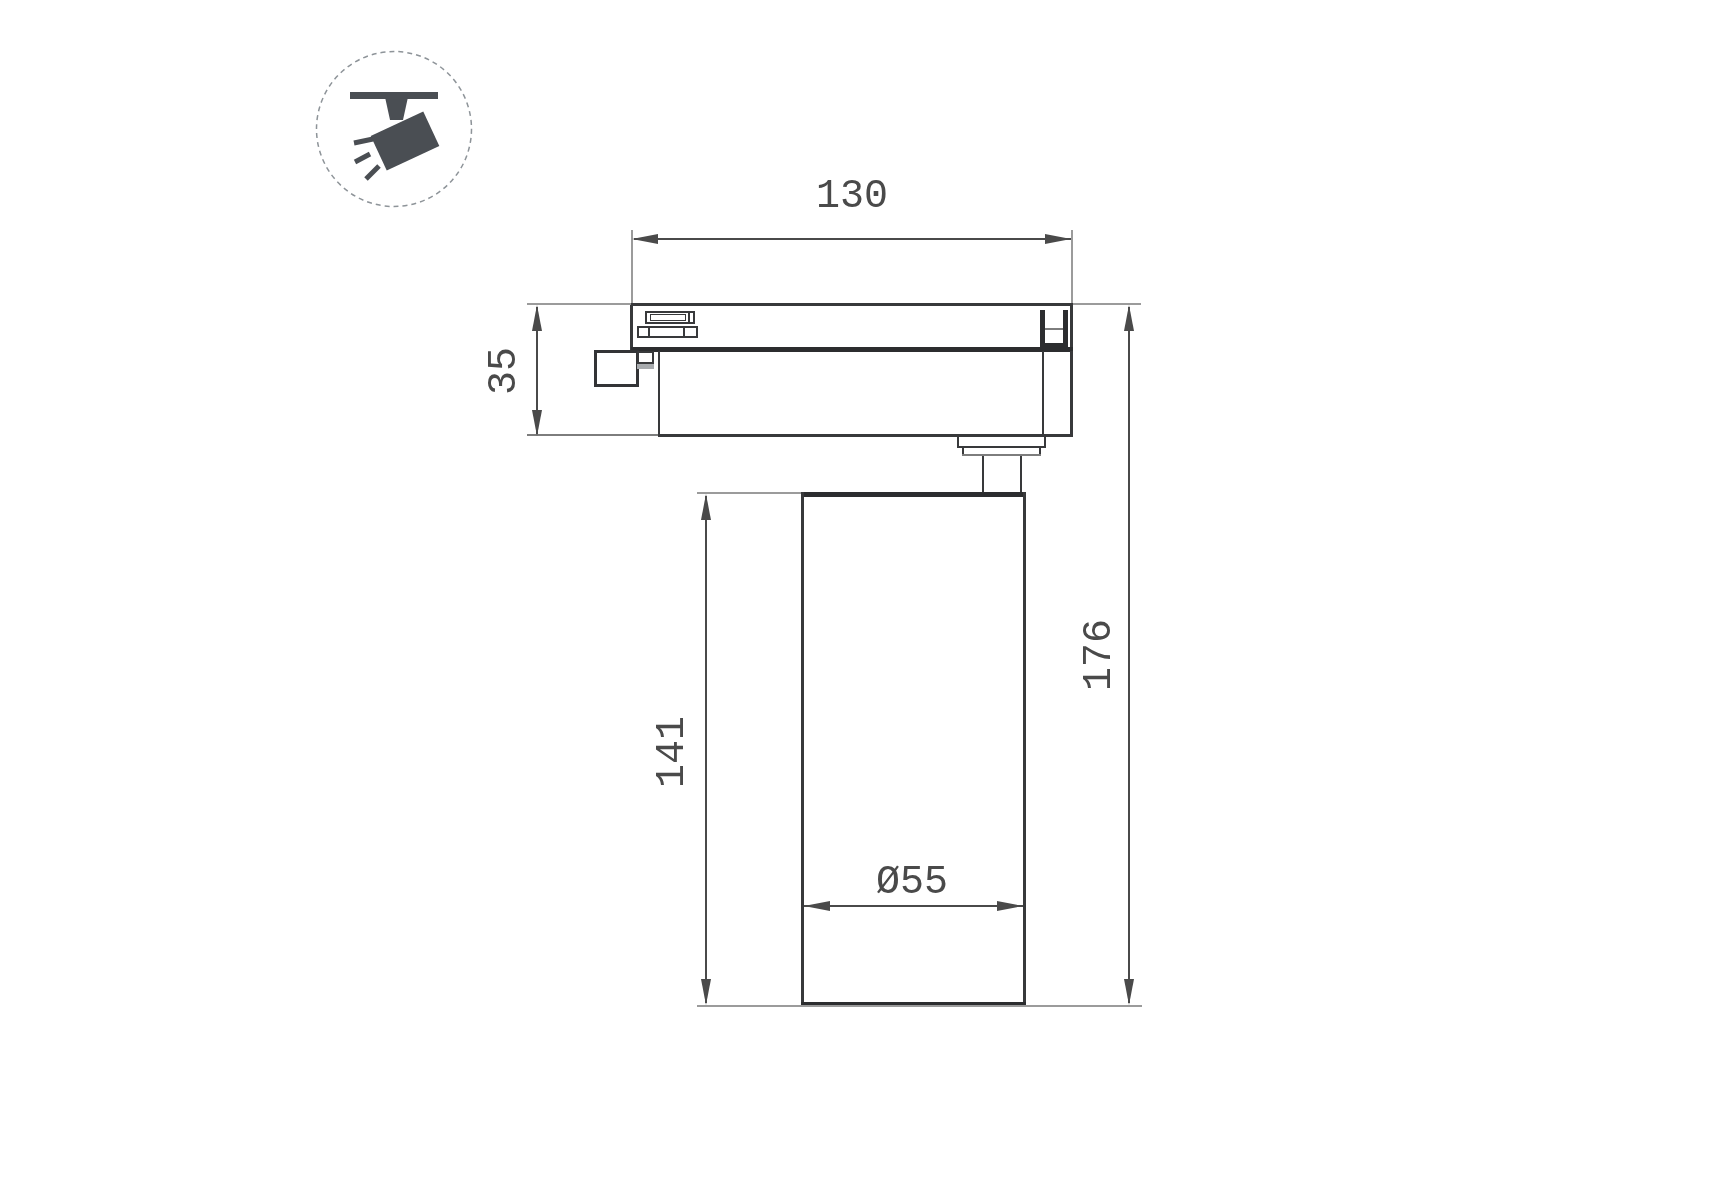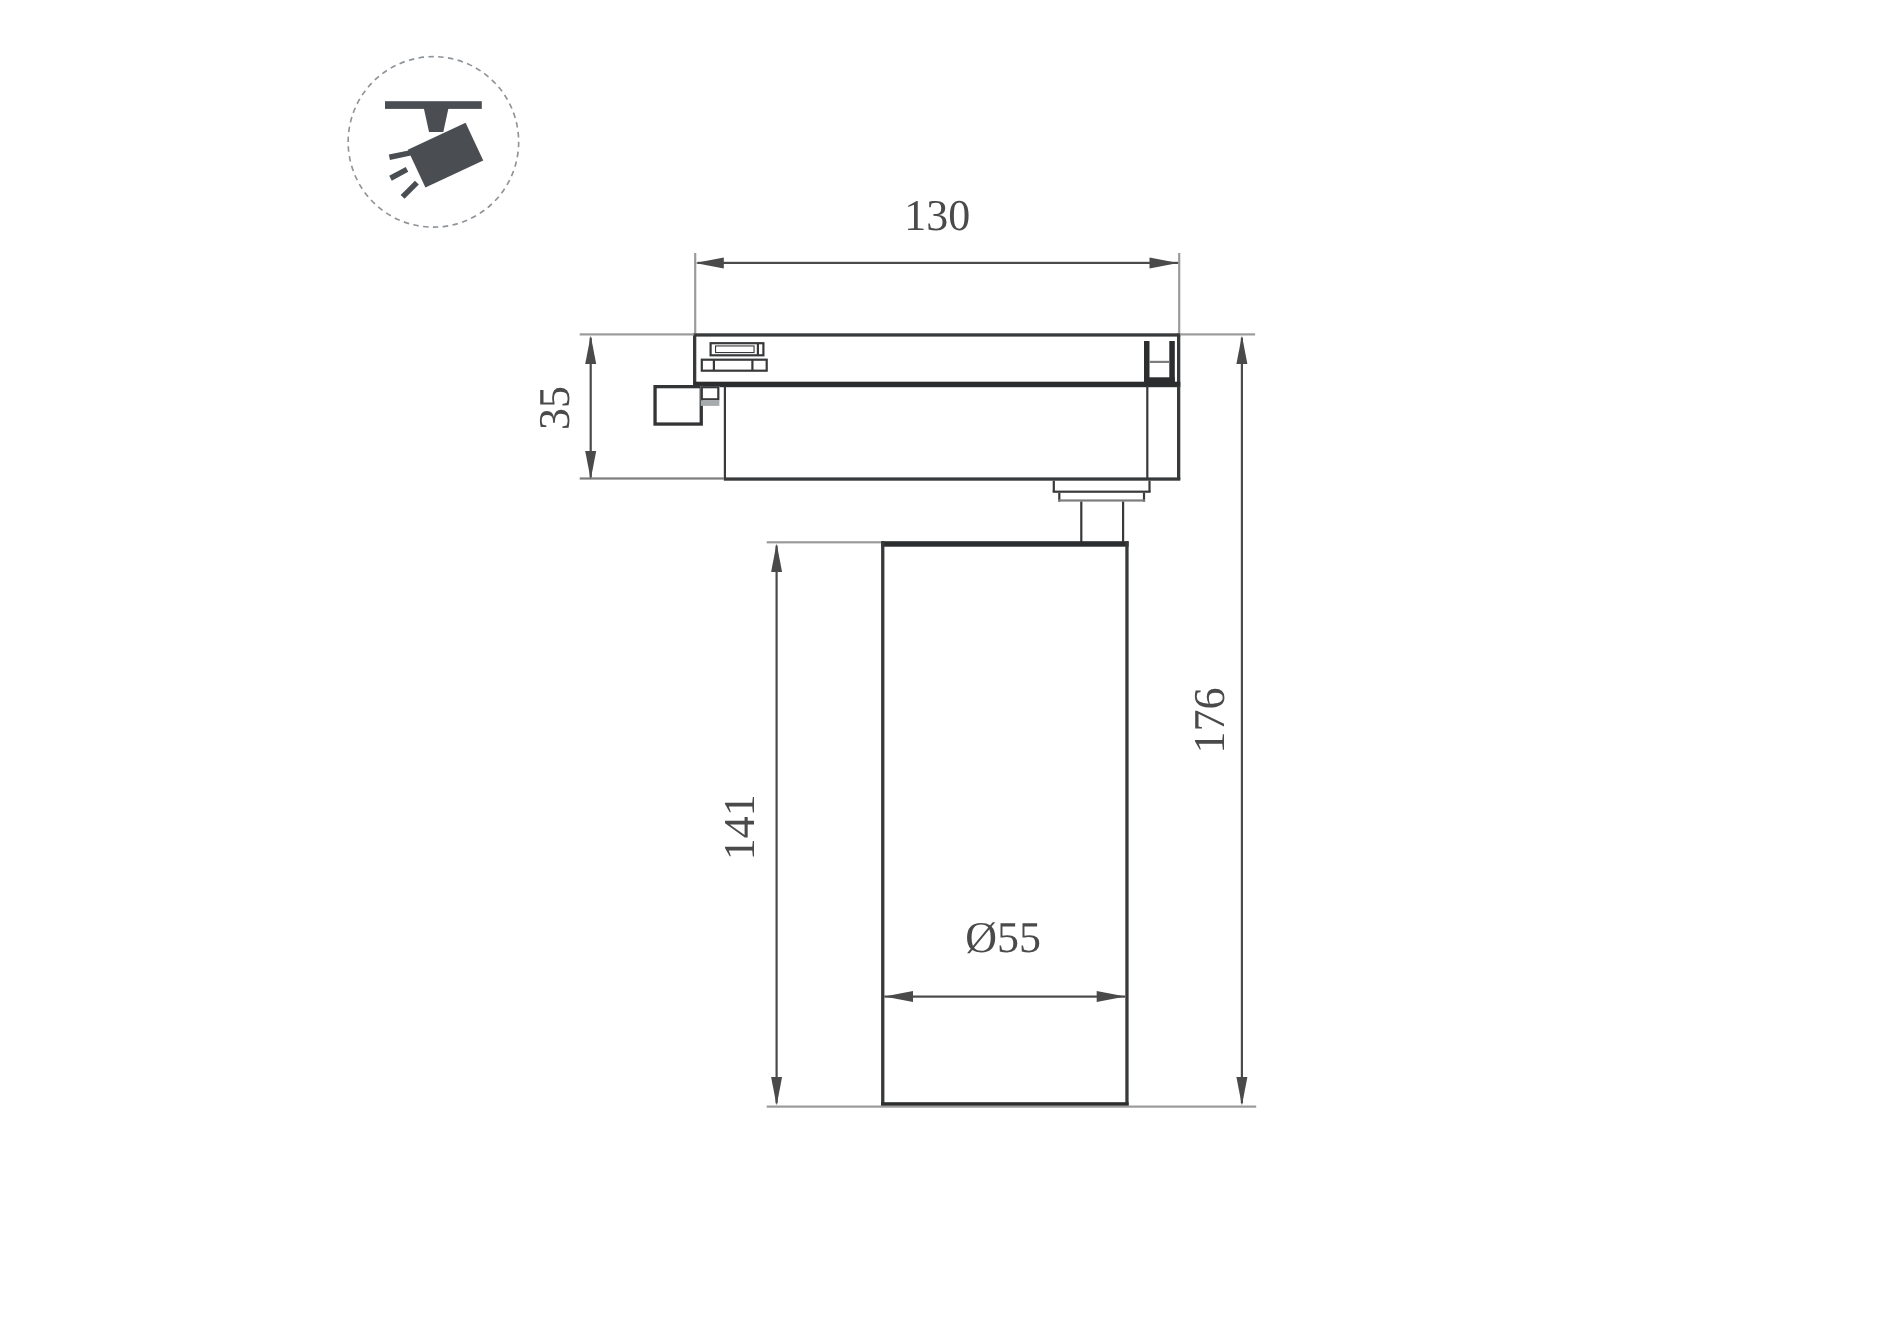--- a/index.html
+++ b/index.html
@@ -1,17 +1,17 @@
 <!DOCTYPE html>
 <html><head>
 <meta charset="utf-8">
 <style>
   html,body{margin:0;padding:0;background:#ffffff;}
   .canvas{position:relative;width:1397px;height:1200px;background:#ffffff;overflow:hidden;
-          font-family:Liberation Serif, serif;}
+          font-family:Liberation Mono, monospace;}
   
   .ln{position:absolute;background:#38393b;}
   .bold{background:#2c2d2f;}
   .dim{position:absolute;background:#4a4a4a;}
   .ext{position:absolute;background:#9b9b9b;}
   .ext2{position:absolute;background:#7d7d7d;}
   .box{position:absolute;border:2px solid #38393b;background:#ffffff;box-sizing:border-box;}
   .box3{position:absolute;border:3px solid #333436;background:#ffffff;box-sizing:border-box;}
   
   .arr{position:absolute;width:0;height:0;border-style:solid;border-color:transparent;}
@@ -103,15 +103,15 @@
   <div class="ext" style="left:1073px;top:303px;width:68px;height:2px;"></div>
   <div class="ext" style="left:697px;top:1005px;width:445px;height:2px;"></div>
   <div class="dim" style="left:1128px;top:307px;width:2px;height:696px;"></div>
   <div class="arr arr-u" style="left:1124px;top:305px;"></div>
   <div class="arr arr-d" style="left:1124px;top:979px;"></div>
   <div class="dim-label rot" style="left:1099px;top:655px;">176</div>
 
   <div class="dim" style="left:804px;top:905px;width:219px;height:2px;"></div>
   <div class="arr arr-l" style="left:804px;top:901px;"></div>
   <div class="arr arr-r" style="left:997px;top:901px;"></div>
-  <div class="dim-label" style="left:912px;top:852px;">Ø55</div>
+  <div class="dim-label" style="left:912px;top:882px;">Ø55</div>
 
 </div>
 
 </body></html>

